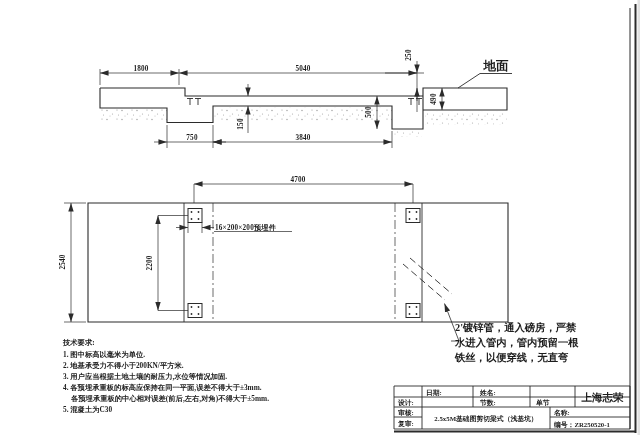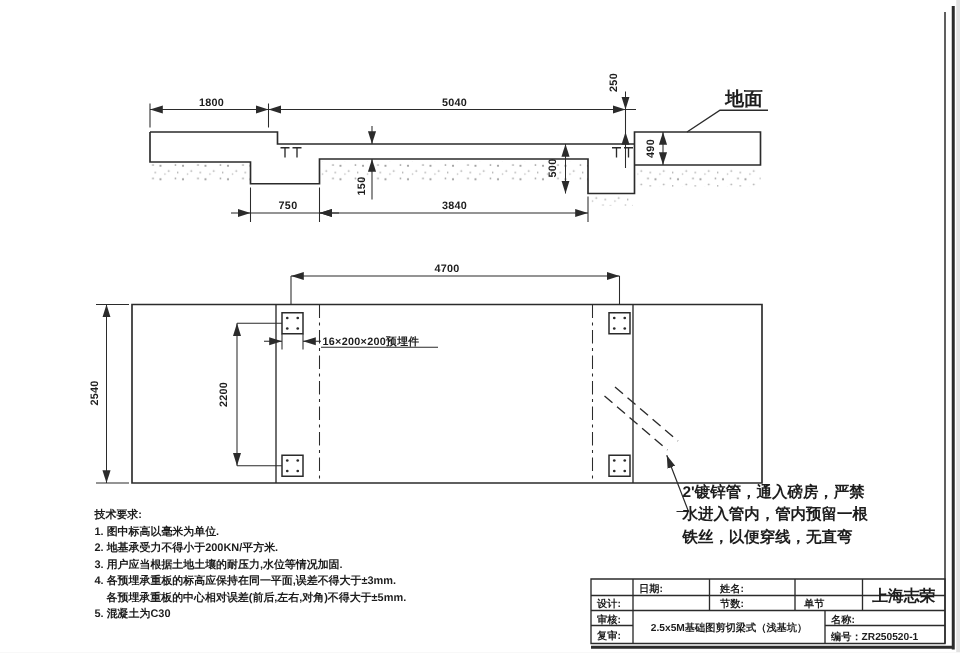--- a/index.html
+++ b/index.html
@@ -1,17 +1,17 @@
 <!DOCTYPE html>
 <html><head>
 <meta charset="utf-8">
 <style>
   html,body{margin:0;padding:0;background:#f4f4f4;}
   .sheet{position:relative;width:640px;height:435px;background:#ffffff;overflow:hidden;
-         font-family:Liberation Sans, sans-serif;}
+         font-family:Liberation Serif, serif;}
   svg{position:absolute;left:0;top:0;}
   svg text{fill:#1d1d1d;}
   .dimtxt{font-size:7.2px;font-weight:600;letter-spacing:.2px;}
   .notetxt{font-size:7.3px;font-weight:600;}
   .bignote{font-size:10.3px;font-weight:700;}
   .tbtxt{font-size:6.8px;font-weight:600;}
   .tbtitle{font-size:6.8px;font-weight:700;}
   .company{font-size:10.5px;font-weight:700;}
   .ground{font-size:12.5px;font-weight:700;}
   .ln{stroke:#2b2b2b;fill:none;}

